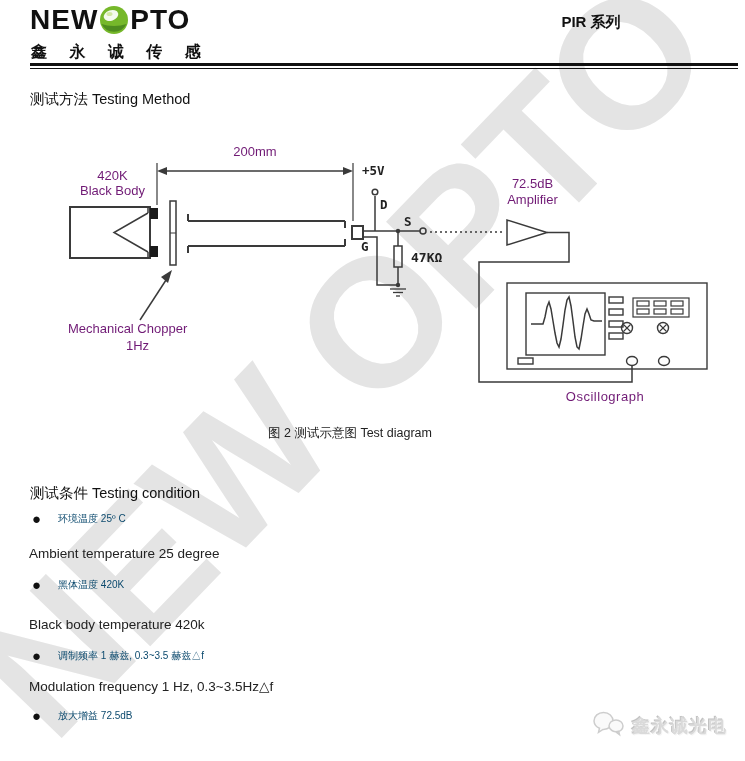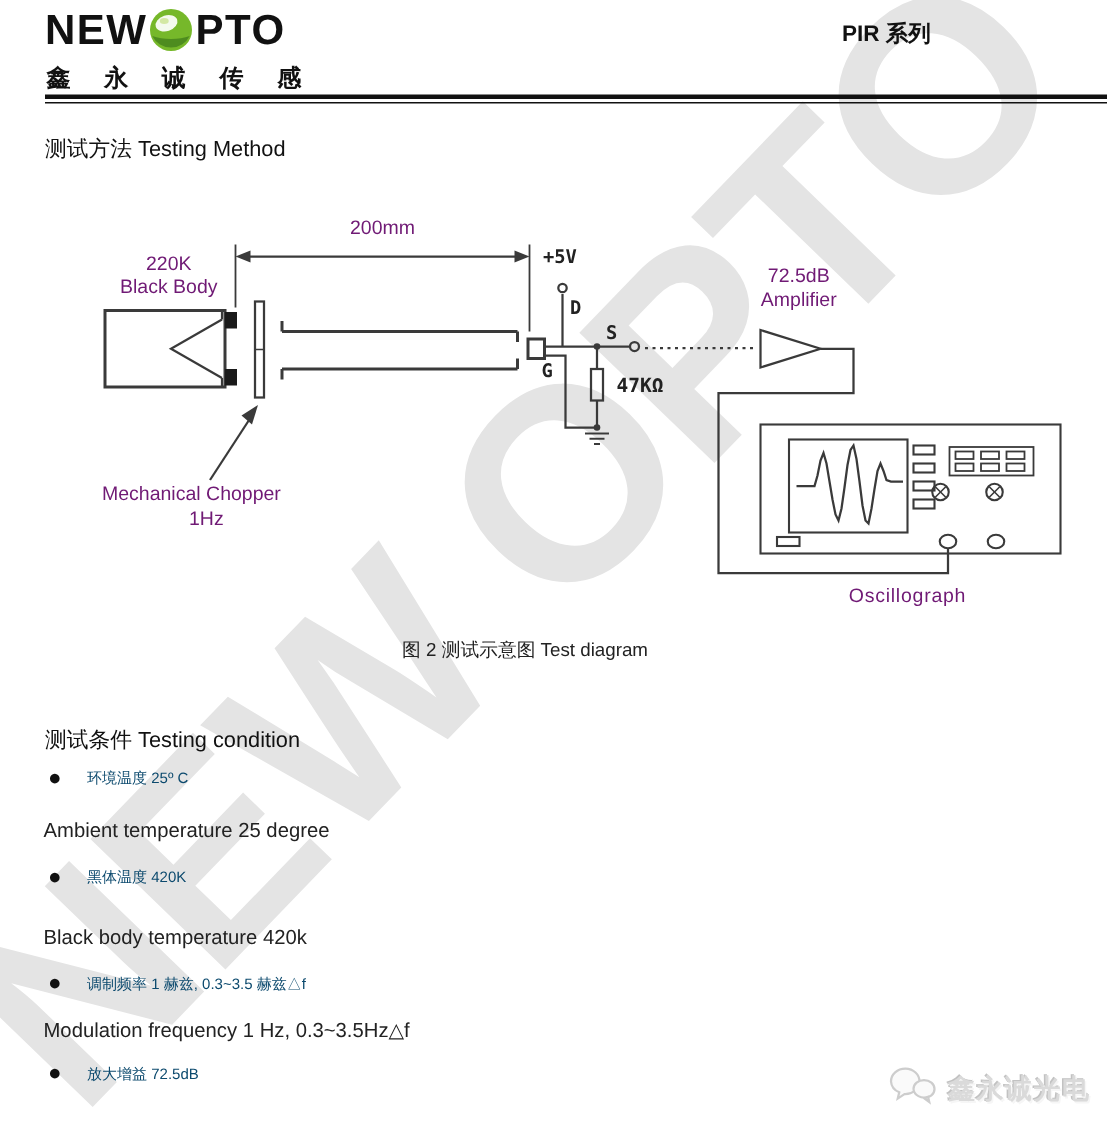--- a/index.html
+++ b/index.html
@@ -160,21 +160,21 @@
           <line x1="666.5" y1="324.5" x2="659.5" y2="331.5" stroke-width="1.1"></line>
         </g>
         <rect x="518" y="358" width="15" height="6"></rect>
         <ellipse cx="632" cy="361" rx="5.5" ry="4.5"></ellipse>
         <ellipse cx="664" cy="361" rx="5.5" ry="4.5"></ellipse>
       </g>
     </g>
   </svg>
 
   <div class="dlabel ctr" style="left:210px;top:145px;width:90px;">200mm</div>
-  <div class="dlabel ctr" style="left:80px;top:169px;width:65px;">220K</div>
+  <div class="dlabel ctr" style="left:80px;top:169px;width:65px;">420K</div>
   <div class="dlabel ctr" style="left:65px;top:184px;width:95px;">Black Body</div>
   <div class="dlabel mono" style="left:362px;top:164px;">+5V</div>
   <div class="dlabel mono" style="left:380px;top:198px;">D</div>
   <div class="dlabel mono" style="left:404px;top:215px;">S</div>
   <div class="dlabel mono" style="left:361px;top:240px;">G</div>
   <div class="dlabel mono" style="left:411px;top:251px;font-size:13px;">47KΩ</div>
   <div class="dlabel ctr" style="left:495px;top:177px;width:75px;">72.5dB</div>
   <div class="dlabel ctr" style="left:490px;top:193px;width:85px;">Amplifier</div>
   <div class="dlabel" style="left:68px;top:322px;">Mechanical Chopper</div>
   <div class="dlabel" style="left:126px;top:339px;">1Hz</div>

